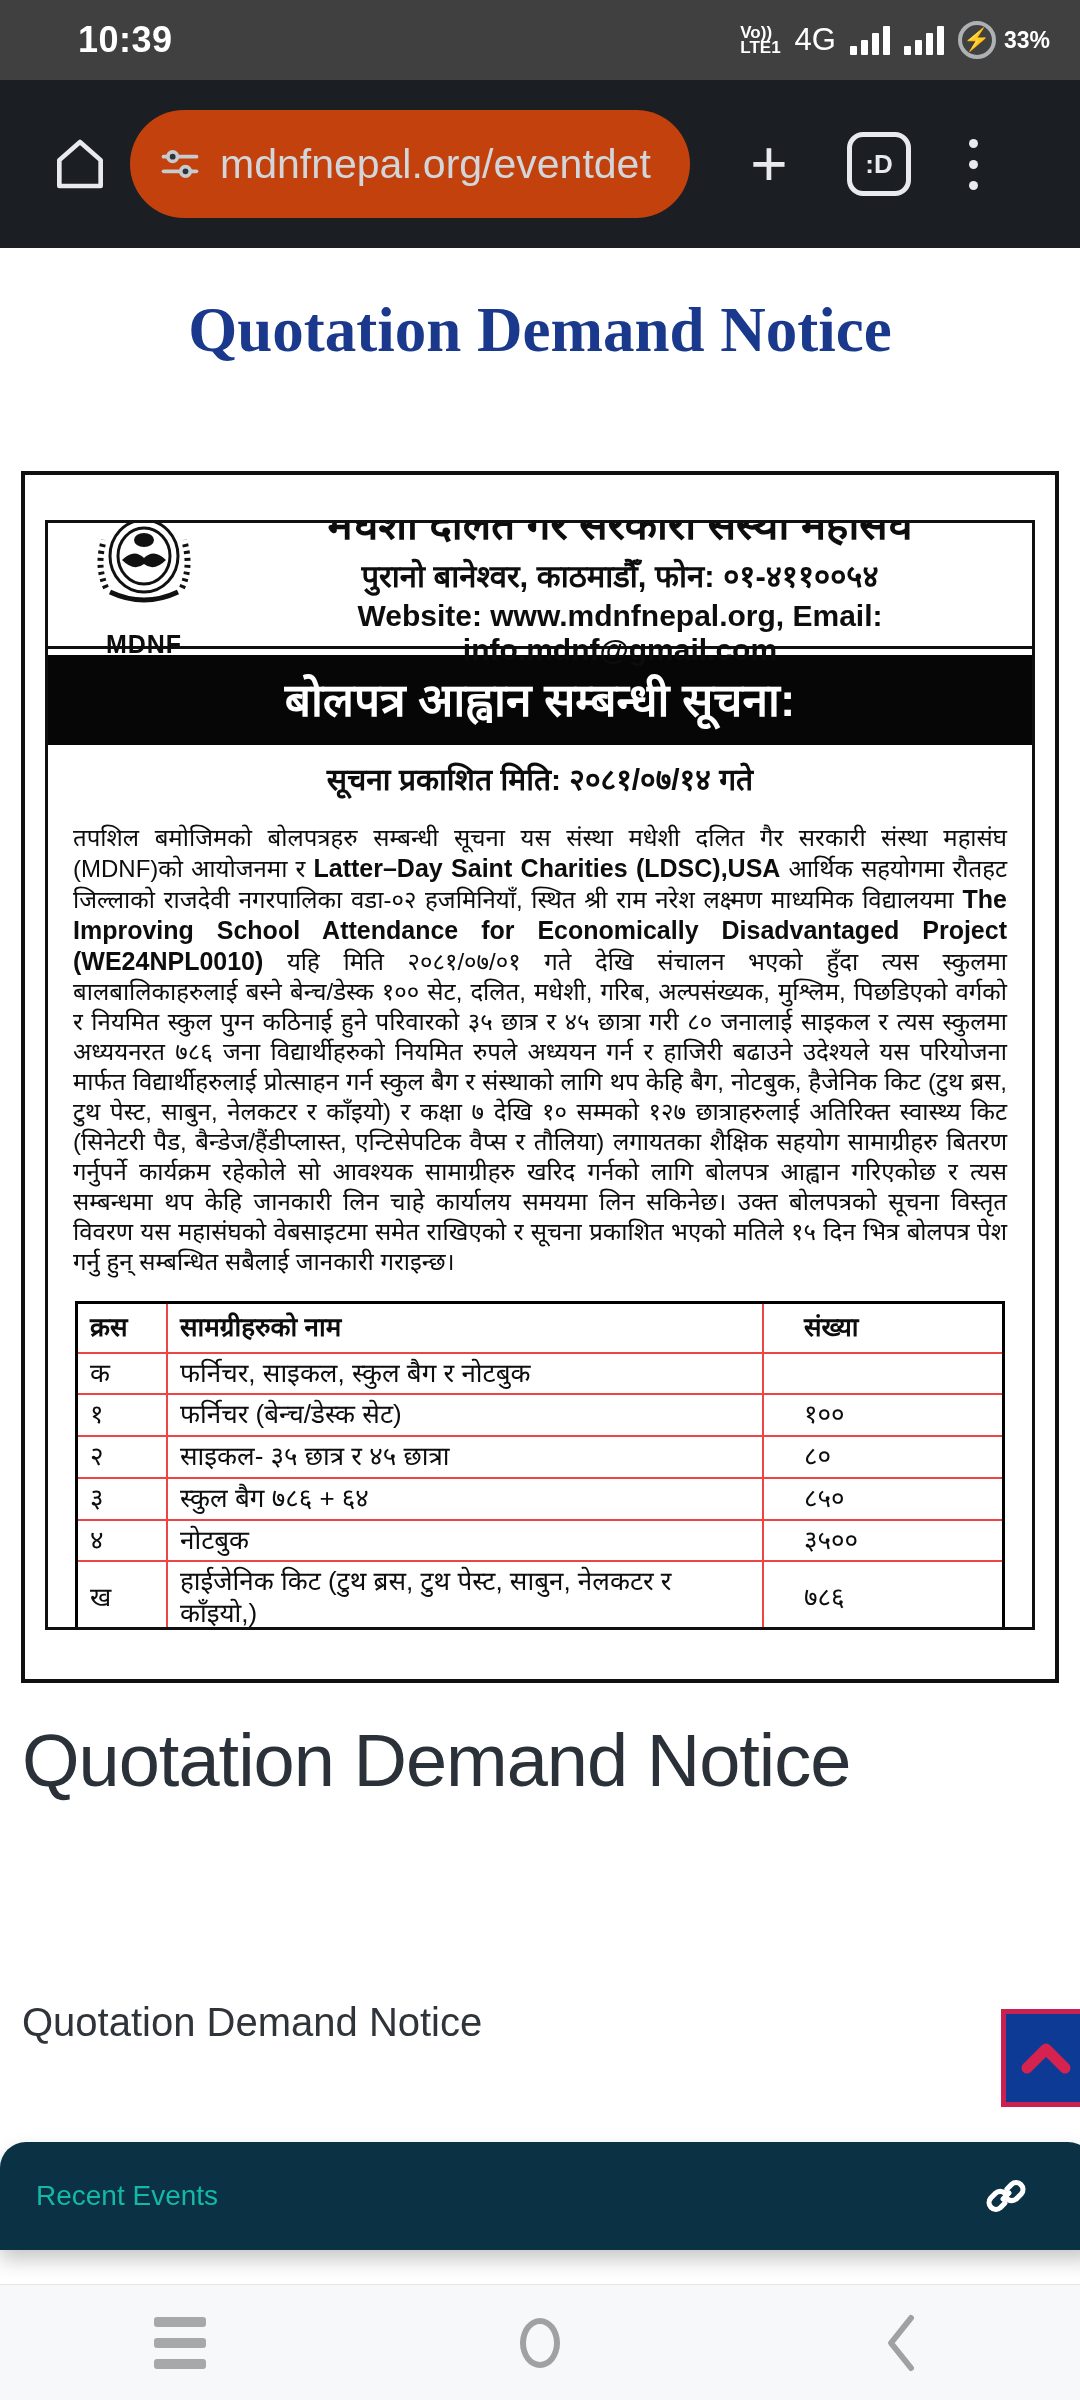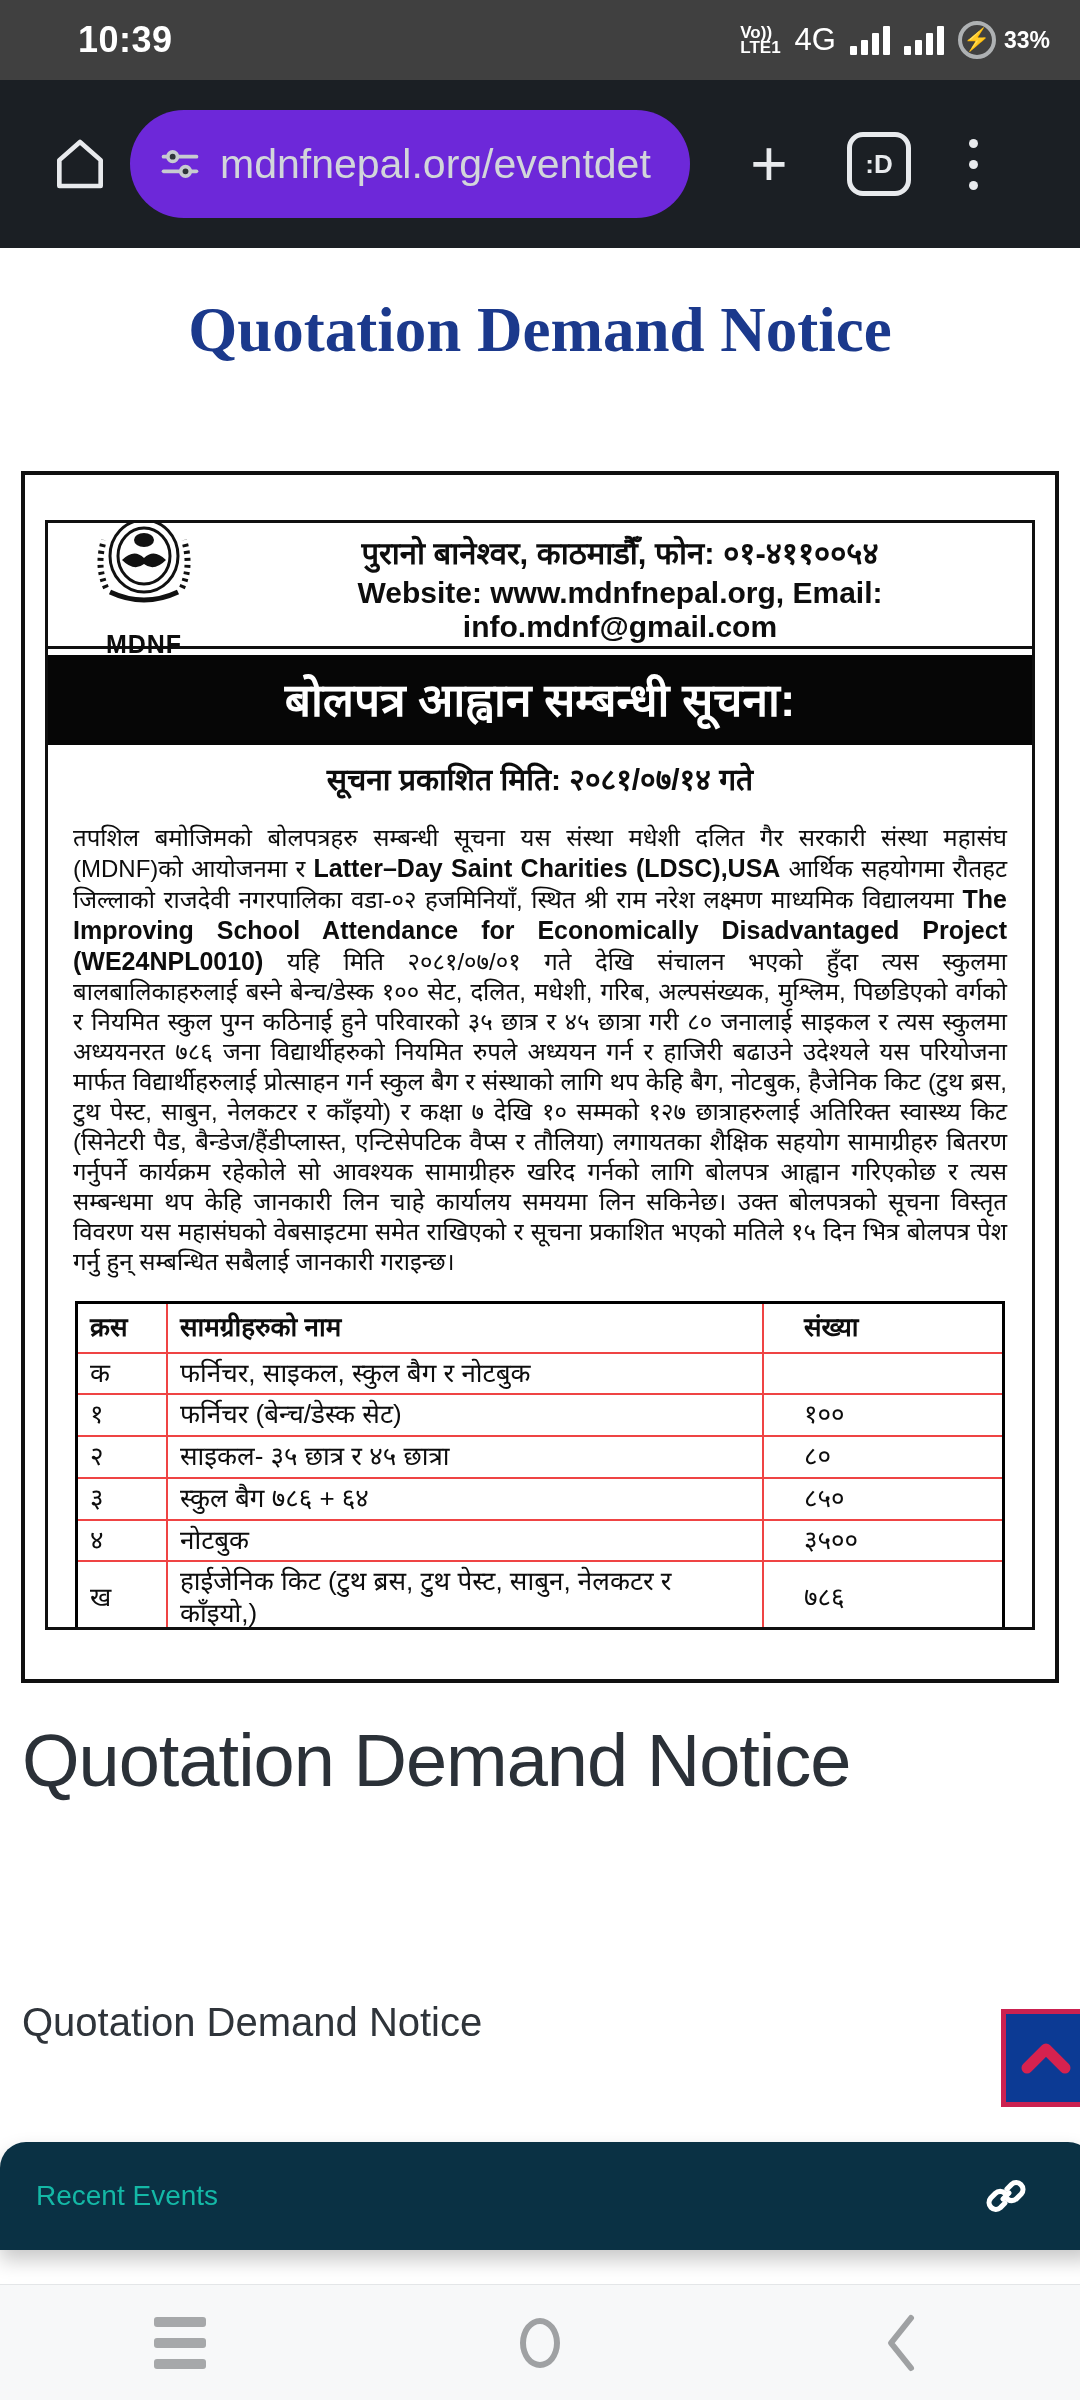--- a/index.html
+++ b/index.html
@@ -19,21 +19,21 @@
   .batt-wrap{display:flex;align-items:center;gap:8px;}
   .batt-circle{width:38px;height:38px;border-radius:50%;border:4px solid #aeb1b3;display:flex;
                align-items:center;justify-content:center;box-sizing:border-box;}
   .batt-bolt{font-size:22px;line-height:1;color:#fff;}
   .batt-pct{font-size:23px;font-weight:700;}
 
   
   .browser-bar{position:absolute;top:80px;left:0;width:1080px;height:168px;background:#1b1f24;
                display:flex;align-items:center;}
   .home-btn{margin-left:40px;width:80px;display:flex;justify-content:center;}
-  .url-pill{margin-left:10px;width:560px;height:108px;border-radius:54px;background:#6d28d9;
+  .url-pill{margin-left:10px;width:560px;height:108px;border-radius:54px;background:#c2410c;
             display:flex;align-items:center;overflow:hidden;}
   .tune-icon{margin-left:28px;flex:0 0 auto;}
   .url-text{margin-left:18px;font-size:41px;color:#d2d6da;white-space:nowrap;}
   .plus-btn{margin-left:36px;width:86px;display:flex;justify-content:center;color:#e8eaed;
             font-size:64px;font-weight:300;line-height:1;}
   .tab-btn{margin-left:24px;width:86px;display:flex;justify-content:center;}
   .tab-box{width:54px;height:54px;border:5px solid #e8eaed;border-radius:16px;display:flex;
            align-items:center;justify-content:center;color:#e8eaed;font-size:26px;font-weight:700;}
   .menu-btn{margin-left:16px;width:70px;display:flex;flex-direction:column;align-items:center;gap:12px;}
   .menu-btn i{width:9px;height:9px;border-radius:50%;background:#e8eaed;display:block;}
@@ -164,20 +164,21 @@
               <path d="M22 78 Q12 56 20 30" stroke-width="6" stroke-dasharray="3,4"></path>
               <path d="M98 78 Q108 56 100 30" stroke-width="6" stroke-dasharray="3,4"></path>
               <path d="M26 82 Q60 98 94 82" stroke-width="5"></path>
             </g>
             <ellipse cx="60" cy="30" rx="10" ry="7" fill="#111"></ellipse>
             <path d="M38 50 Q50 38 60 48 Q70 38 82 50 Q70 62 60 54 Q50 62 38 50 Z" fill="#111"></path>
           </svg>
           <div class="logo-label">MDNF</div>
         </div>
         <div class="org-text">
+          <div class="org-name">मधेशी दलित गैर सरकारी संस्था महासंघ</div>
           <div class="org-address">पुरानो बानेश्वर, काठमाडौँ,  फोन: ०१-४११००५४</div>
           <div class="org-contact">Website: www.mdnfnepal.org, Email: info.mdnf@gmail.com</div>
         </div>
       </div>
 
       <div class="bar-gap"></div>
       <div class="notice-title-bar">बोलपत्र आह्वान सम्बन्धी सूचना:</div>
       <div class="pub-date">सूचना प्रकाशित मिति: २०८१/०७/१४ गते</div>
 
       <p class="body-text">

